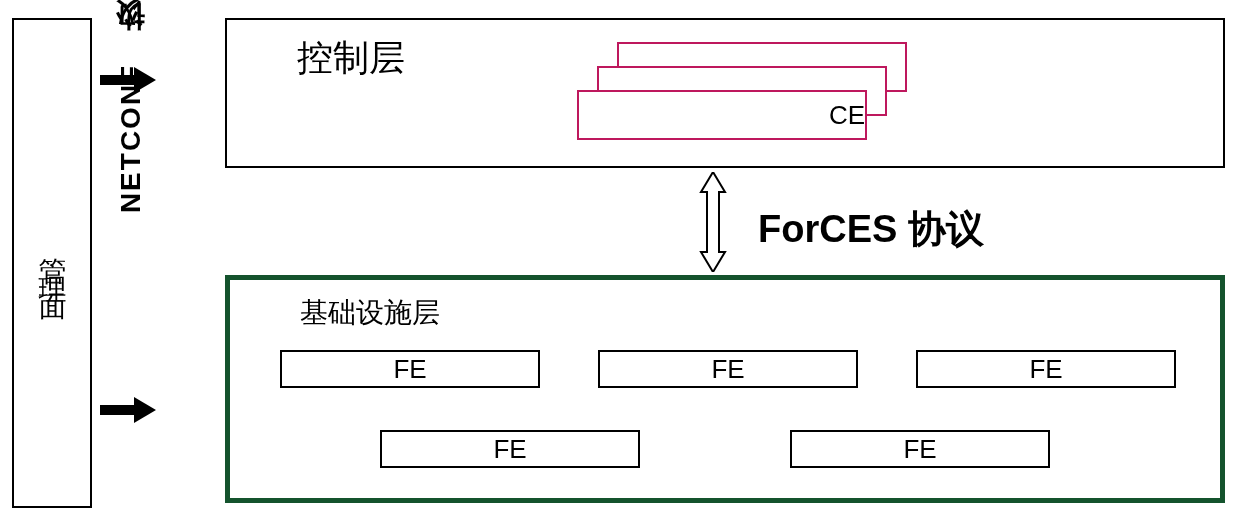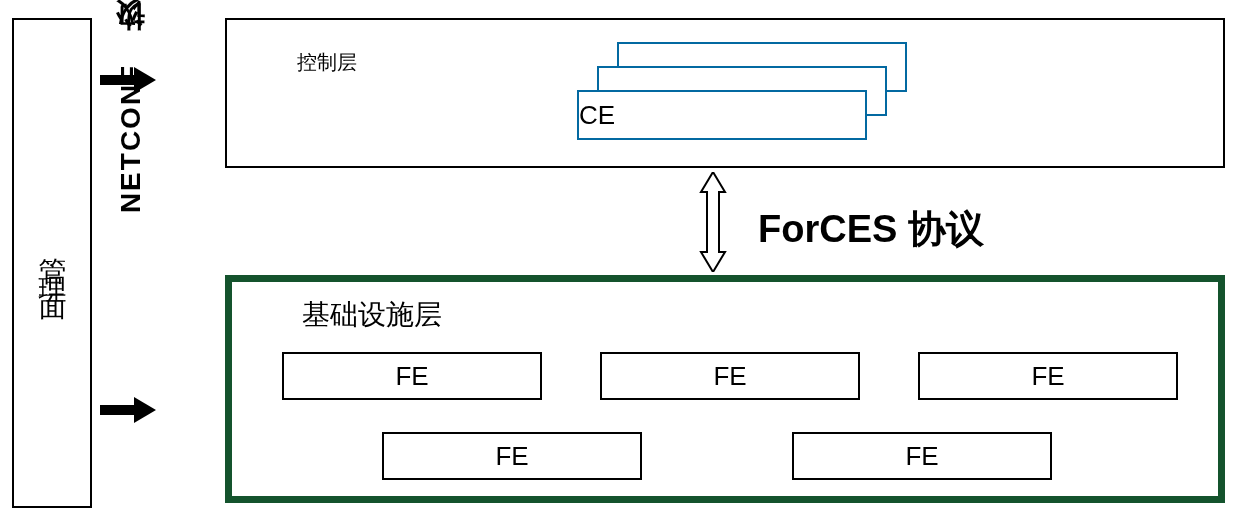--- a/index.html
+++ b/index.html
@@ -68,61 +68,61 @@
       position: absolute;
       left: 225px;
       top: 18px;
       width: 1000px;
       height: 150px;
       border: 2px solid #000;
     }
     .control-layer-title {
       position: absolute;
       left: 70px;
-      top: 29px;
-      font-size: 20px;
+      top: 14px;
+      font-size: 36px;
     }
     .ce-stack {
       position: absolute;
       left: 350px;
       top: 22px;
     }
     .ce-box {
       position: absolute;
       width: 290px;
       height: 50px;
-      border: 2px solid #0369a1;
+      border: 2px solid #be185d;
       background: #fff;
       display: flex;
       align-items: center;
-      justify-content: flex-start;
+      justify-content: flex-end;
       font-size: 26px;
       font-family: Arial, sans-serif;
     }
     .ce-3 { left: 40px; top: 0; }
     .ce-2 { left: 20px; top: 24px; }
     .ce-1 { left: 0; top: 48px; }
     .infra-layer {
       position: absolute;
       left: 225px;
       top: 275px;
       width: 1000px;
       height: 228px;
-      border: 7px solid #14532d;
+      border: 5px solid #14532d;
     }
     .infra-layer-title {
       position: absolute;
       left: 70px;
       top: 14px;
       font-size: 28px;
     }
     .fe-box {
       position: absolute;
       width: 260px;
-      height: 48px;
+      height: 38px;
       border: 2px solid #000;
       background: #fff;
       display: flex;
       align-items: center;
       justify-content: center;
       font-size: 26px;
       font-family: Arial, sans-serif;
     }
     .fe-1 { left: 50px; top: 70px; }
     .fe-2 { left: 368px; top: 70px; }

